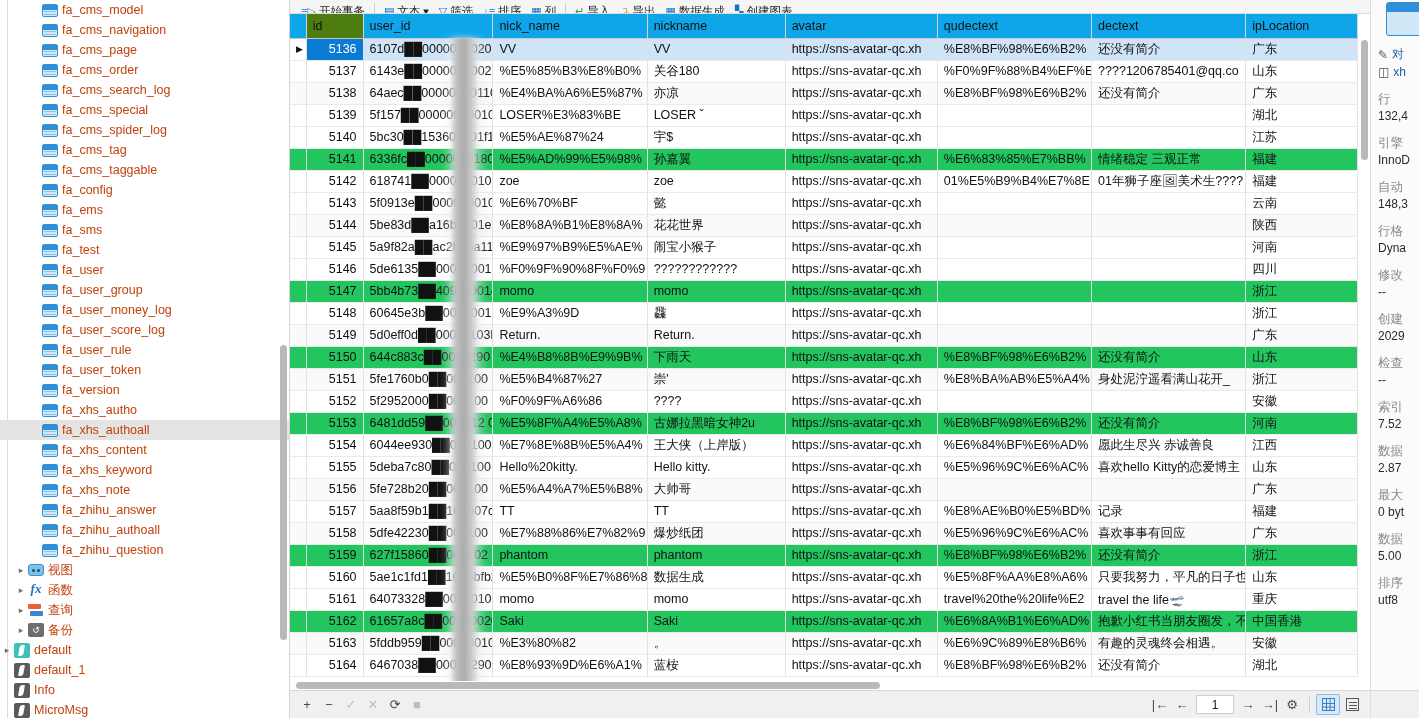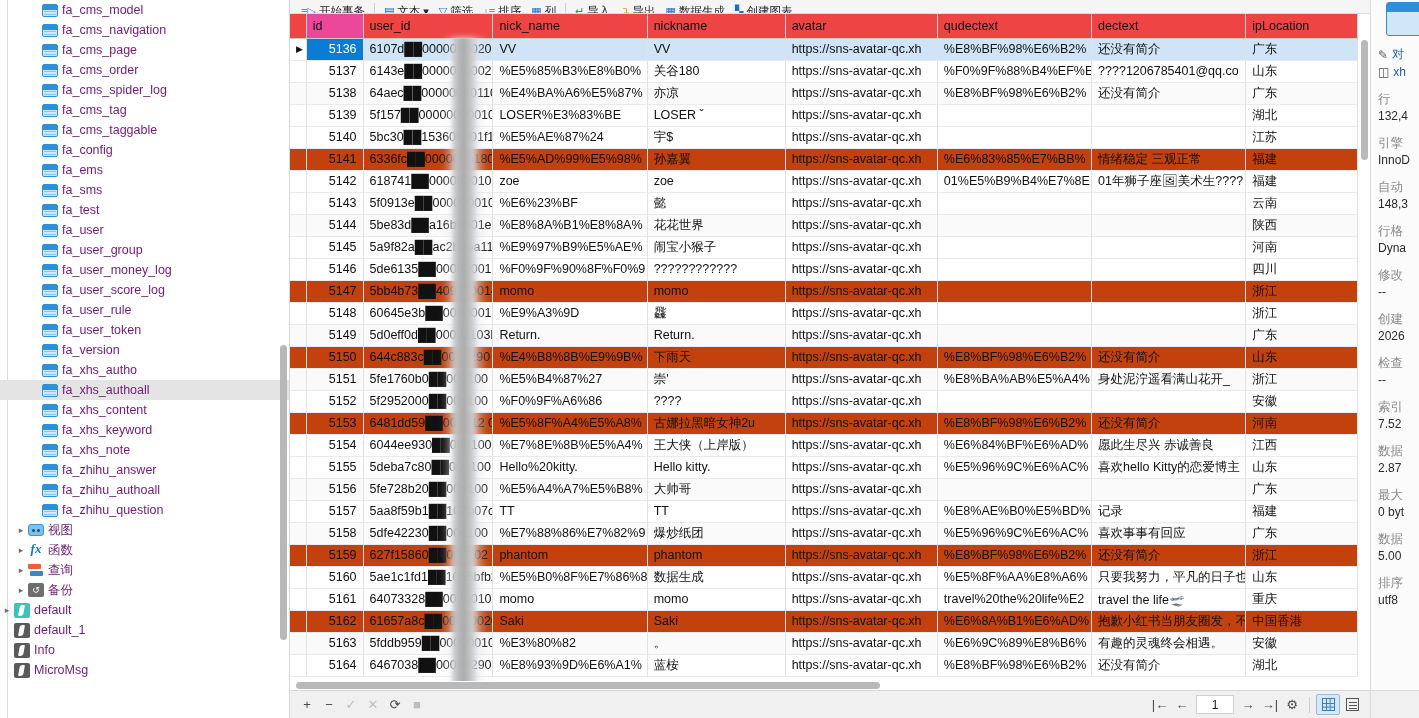--- a/index.html
+++ b/index.html
@@ -48,21 +48,21 @@
   .tree-node.selected { background: #e4e4e4; }
   .tw {
     width: 14px; height: 20px;
     display: inline-flex;
     align-items: center;
     justify-content: center;
     flex: 0 0 14px;
     color: #6f6f6f;
     font-size: 9px;
   }
-  .nd-label { padding-left: 4px; font-size: 12.5px; color: #701a75; }
+  .nd-label { padding-left: 4px; font-size: 12.5px; color: #c2410c; }
   .ico {
     width: 16px; height: 16px;
     display: inline-block;
     flex: 0 0 16px;
     position: relative;
   }
   
   .ico-table {
     background: linear-gradient(#2f8fd8 0 5px, #cfe7f7 5px 100%);
     border: 1px solid #2f8fd8;
@@ -217,44 +217,44 @@
     overflow: hidden;
   }
   table.grid {
     border-collapse: collapse;
     table-layout: fixed;
     width: 1068px;
     font-size: 12.5px;
   }
   table.grid th {
     height: 24px;
-    background: #ef4444;
+    background: #0ea5e9;
     border-right: 1px solid #d4d4d4;
     border-bottom: 1px solid #c8c8c8;
     font-weight: normal;
     text-align: left;
     padding: 0 6px;
     color: #111;
     white-space: nowrap;
     overflow: hidden;
   }
-  table.grid th.sel-col { background: #ec4899; }
+  table.grid th.sel-col { background: #4d7c0f; }
   table.grid th.rowmark { width: 16px; padding: 0; border-right: 1px solid #d4d4d4; }
   table.grid td {
     height: 22px;
     border-right: 1px solid #e2e2e2;
     border-bottom: 1px solid #eaeaea;
     padding: 0 6px;
     white-space: nowrap;
     overflow: hidden;
     text-overflow: clip;
     color: #111;
   }
   tr.alt td { background: #fafafa; }
-  tr.band td { background: #c2410c; }
+  tr.band td { background: #22c55e; }
   tr.sel td { background: #cfe4f6; }
   td.rowmark {
     width: 16px;
     padding: 0;
     text-align: center;
     color: #222;
     font-size: 9px;
     background: #ffffff;
   }
   tr.sel td.rowmark { background: #ffffff; }
@@ -496,20 +496,34 @@
           <span class="tw"></span>
           <span class="ico ico-table"></span>
           <span class="nd-label">fa_cms_page</span>
         </li>
         <li class="tree-node">
           <span class="tw"></span>
           <span class="tw"></span>
           <span class="tw"></span>
           <span class="ico ico-table"></span>
           <span class="nd-label">fa_cms_order</span>
+        </li>
+        <li class="tree-node">
+          <span class="tw"></span>
+          <span class="tw"></span>
+          <span class="tw"></span>
+          <span class="ico ico-table"></span>
+          <span class="nd-label">fa_cms_search_log</span>
+        </li>
+        <li class="tree-node">
+          <span class="tw"></span>
+          <span class="tw"></span>
+          <span class="tw"></span>
+          <span class="ico ico-table"></span>
+          <span class="nd-label">fa_cms_special</span>
         </li>
         <li class="tree-node">
           <span class="tw"></span>
           <span class="tw"></span>
           <span class="tw"></span>
           <span class="ico ico-table"></span>
           <span class="nd-label">fa_cms_spider_log</span>
         </li>
         <li class="tree-node">
           <span class="tw"></span>
@@ -855,21 +869,21 @@
               <td class="cell">zoe</td>
               <td class="cell">https://sns-avatar-qc.xh</td>
               <td class="cell">01%E5%B9%B4%E7%8E</td>
               <td class="cell">01年狮子座🖼美术生????</td>
               <td class="cell">福建</td>
             </tr>
             <tr class="">
               <td class="rowmark"></td>
               <td class="cell c-id">5143</td>
               <td class="cell">5f0913e██0000000100</td>
-              <td class="cell">%E6%23%BF</td>
+              <td class="cell">%E6%70%BF</td>
               <td class="cell">懿</td>
               <td class="cell">https://sns-avatar-qc.xh</td>
               <td class="cell"></td>
               <td class="cell"></td>
               <td class="cell">云南</td>
             </tr>
             <tr class="alt">
               <td class="rowmark"></td>
               <td class="cell c-id">5144</td>
               <td class="cell">5be83d██a16b0001e1</td>
@@ -1164,21 +1178,21 @@
         <div class="rp-block">
           <div class="rp-key">行格</div>
           <div class="rp-val">Dyna</div>
         </div>
         <div class="rp-block">
           <div class="rp-key">修改</div>
           <div class="rp-val">--</div>
         </div>
         <div class="rp-block">
           <div class="rp-key">创建</div>
-          <div class="rp-val">2026</div>
+          <div class="rp-val">2029</div>
         </div>
         <div class="rp-block">
           <div class="rp-key">检查</div>
           <div class="rp-val">--</div>
         </div>
         <div class="rp-block">
           <div class="rp-key">索引</div>
           <div class="rp-val">7.52</div>
         </div>
         <div class="rp-block">

